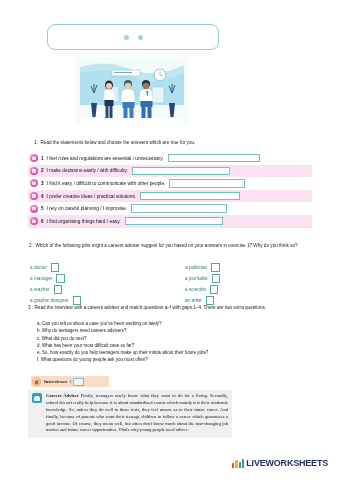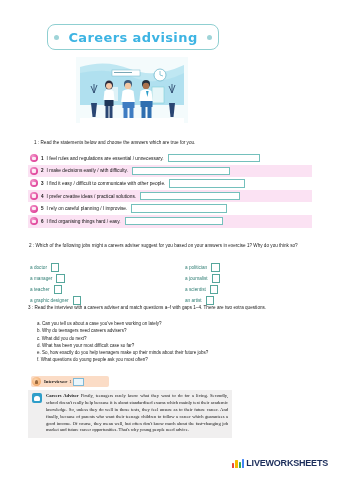--- a/index.html
+++ b/index.html
@@ -136,21 +136,20 @@
     font-family:"Liberation Sans", sans-serif;
   }
 </style>
 </head>
 <body>
 
 <div class="page">
 
   <div class="title-banner">
     <span class="title-dot"></span>
-    <span class="title-text">Careers advising</span>
     <span class="title-dot"></span>
   </div>
 
   <div class="illus">
     <svg width="112" height="66" viewBox="0 0 112 66">
       <rect width="112" height="66" fill="#f4fbfc"></rect>
       <path d="M4 10 Q30 2 54 12 Q78 22 108 8 L108 48 L4 48 Z" fill="#bfe7f2"></path>
       <path d="M4 16 Q34 10 56 20 Q80 30 108 16 L108 48 L4 48 Z" fill="#a6dcec" opacity=".6"></path>
       <rect x="36" y="13" width="28" height="6" fill="#ffffff" stroke="#6fb7cc" stroke-width=".5"></rect>
       <rect x="38" y="15" width="18" height="1" fill="#7aa7b5"></rect>

